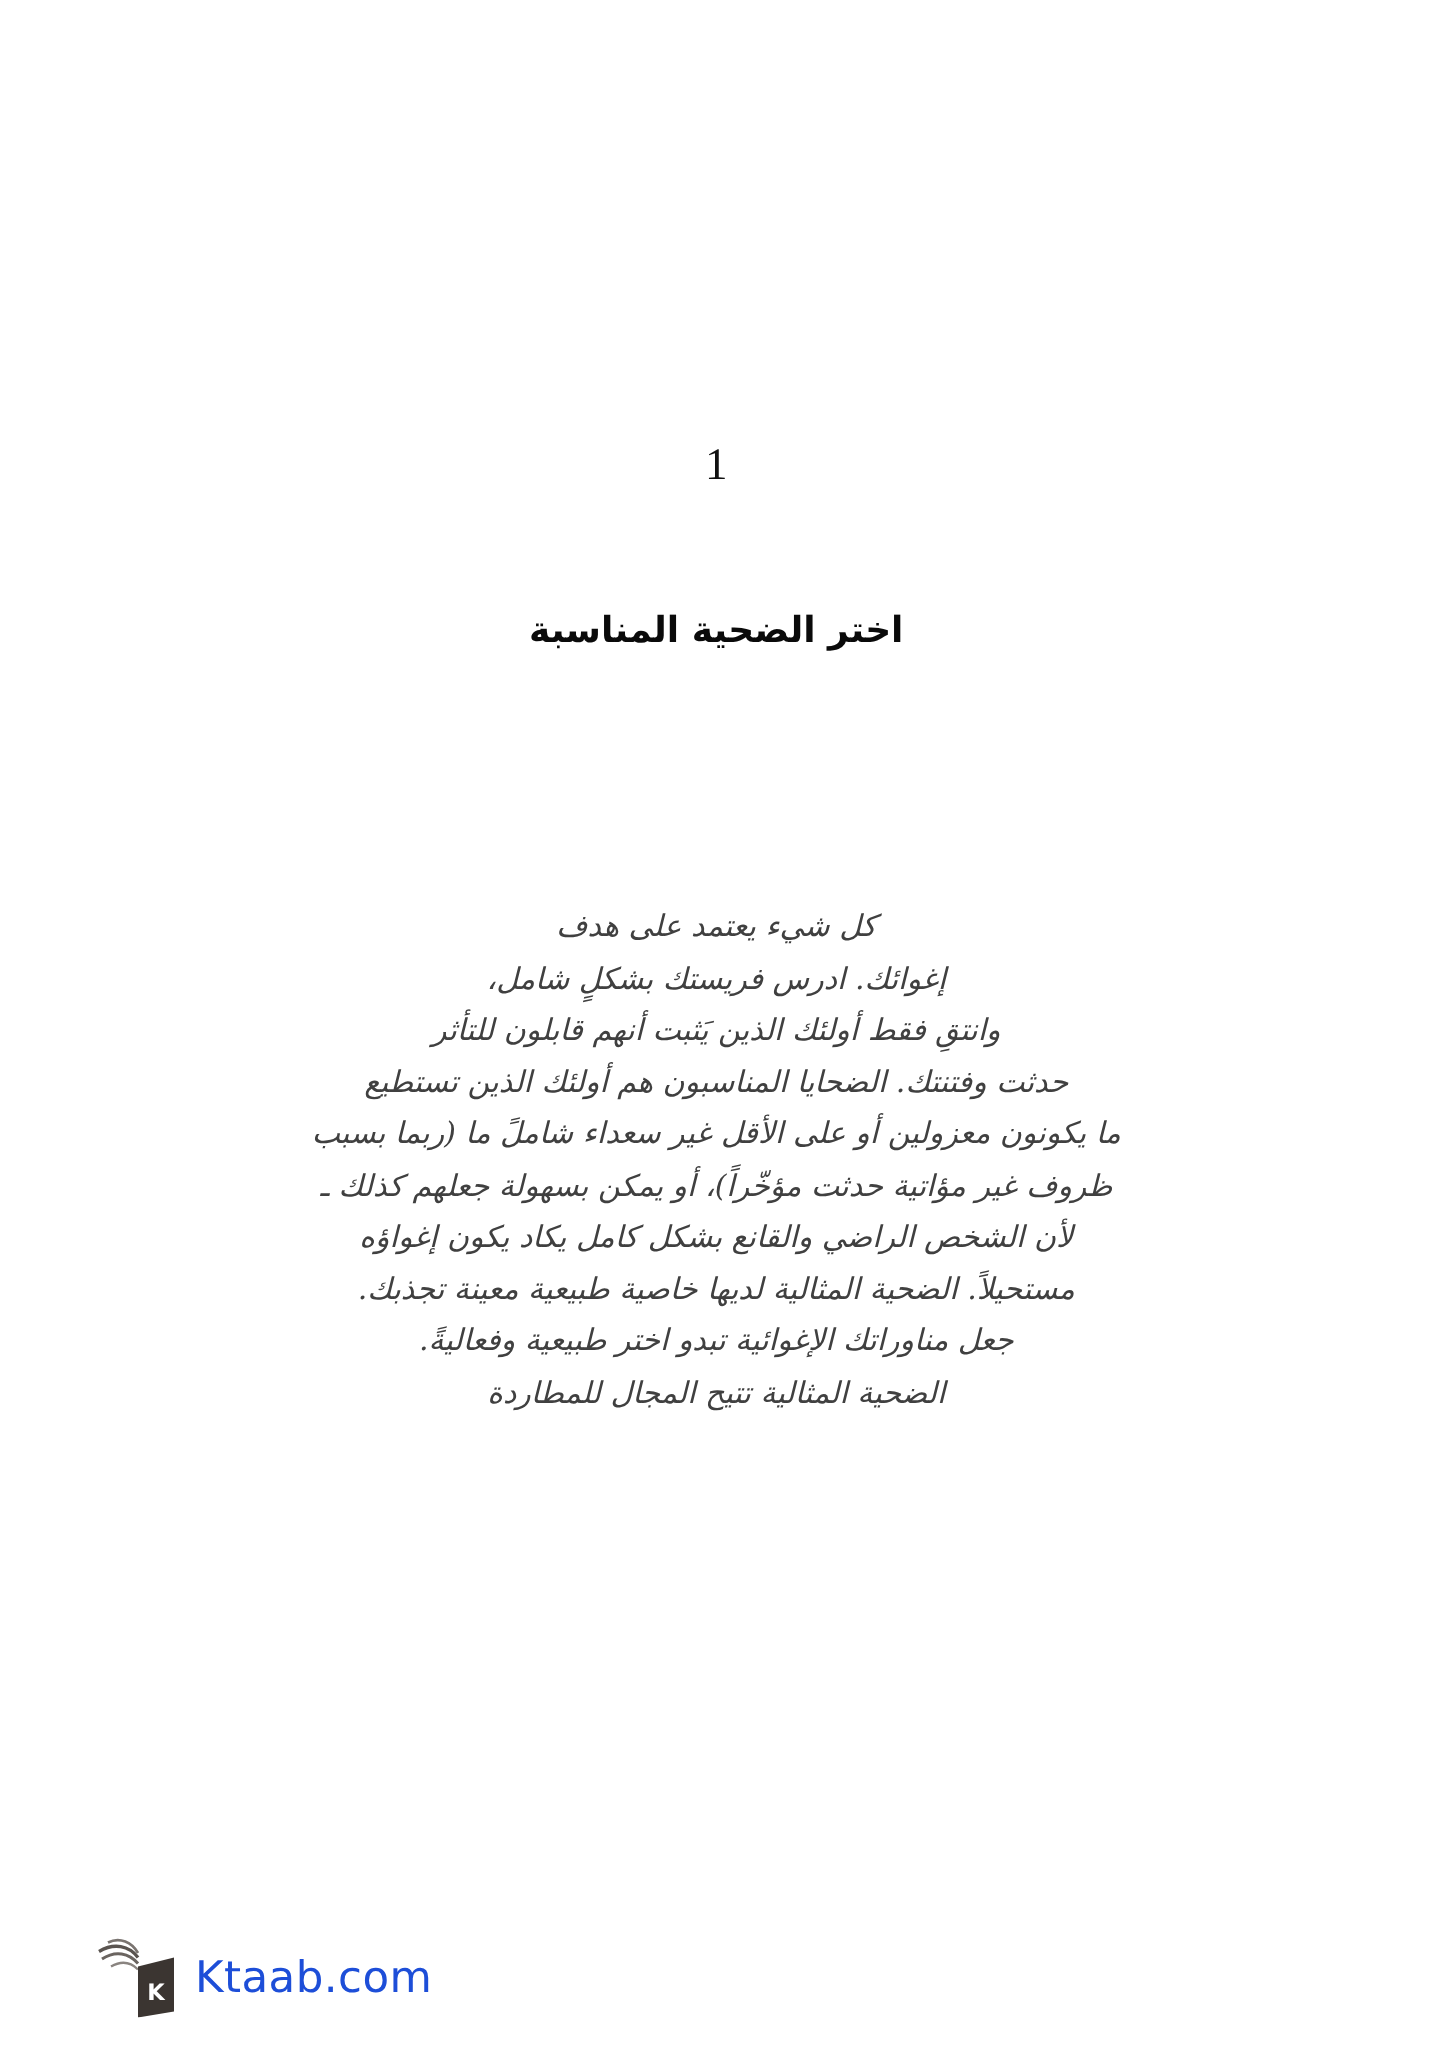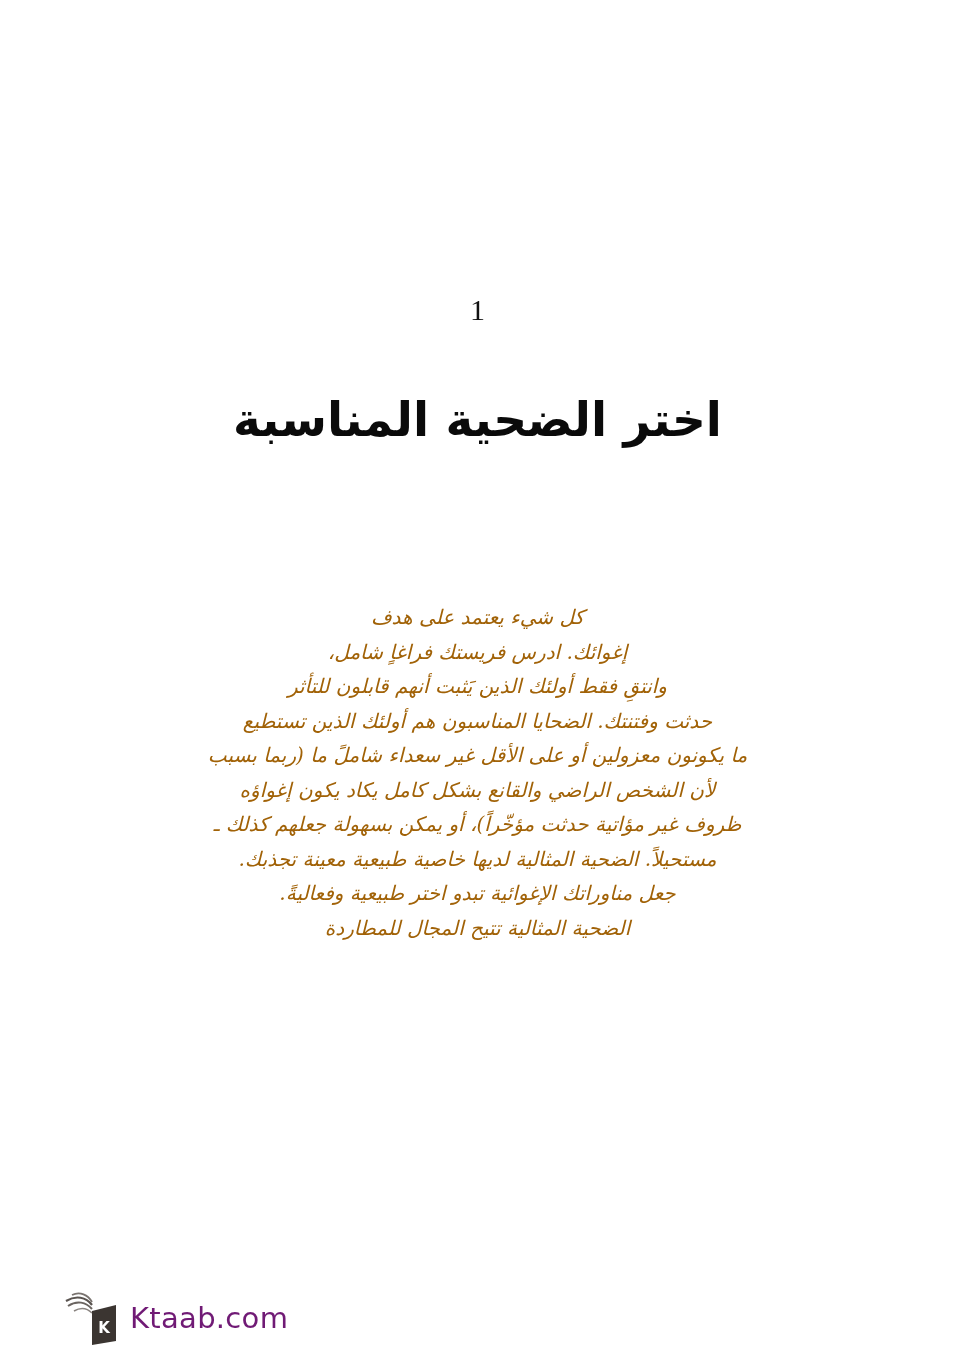--- a/index.html
+++ b/index.html
@@ -27,35 +27,35 @@
     }
     .chapter-title {
       position: absolute;
       top: 392px;
       left: 0;
       width: 955px;
       text-align: center;
       direction: rtl;
       font-family: "DejaVu Sans", "Liberation Sans", sans-serif;
       font-weight: bold;
-      font-size: 47px;
+      font-size: 24px;
       line-height: 56px;
       color: #0a0a0a;
     }
     .epigraph {
       position: absolute;
       top: 600px;
       left: 200px;
       width: 555px;
       direction: rtl;
       text-align: center;
       font-family: "DejaVu Serif", "Liberation Serif", serif;
       font-style: italic;
       font-size: 20px;
-      color: #a16207;
+      color: #404040;
     }
     .epigraph-line {
       display: block;
       height: 34.5px;
       line-height: 34.5px;
       white-space: nowrap;
     }
     .footer-logo {
       position: absolute;
       left: 62px;
@@ -66,42 +66,42 @@
       gap: 10px;
     }
     .logo-mark {
       width: 58px;
       height: 54px;
       position: relative;
     }
     .logo-text {
       font-family: "DejaVu Sans", "Liberation Sans", sans-serif;
       font-size: 29px;
-      color: #701a75;
+      color: #1d4ed8;
       letter-spacing: 0.3px;
       line-height: 40px;
     }
   </style>
 </head>
 <body>
 
 <div>
 
   <div class="chapter-number">1</div>
 
   <h1 class="chapter-title">اختر الضحية المناسبة</h1>
 
   <div class="epigraph">
     <span class="epigraph-line">كل شيء يعتمد على هدف</span>
-    <span class="epigraph-line">إغوائك. ادرس فريستك فراغاٍ شامل،</span>
+    <span class="epigraph-line">إغوائك. ادرس فريستك بشكلٍ شامل،</span>
     <span class="epigraph-line">وانتقِ فقط أولئك الذين يَثبت أنهم قابلون للتأثر</span>
     <span class="epigraph-line">حدثت وفتنتك. الضحايا المناسبون هم أولئك الذين تستطيع</span>
     <span class="epigraph-line">ما يكونون معزولين أو على الأقل غير سعداء شاملً ما (ربما بسبب</span>
+    <span class="epigraph-line">ظروف غير مؤاتية حدثت مؤخّراً)، أو يمكن بسهولة جعلهم كذلك ـ</span>
     <span class="epigraph-line">لأن الشخص الراضي والقانع بشكل كامل يكاد يكون إغواؤه</span>
-    <span class="epigraph-line">ظروف غير مؤاتية حدثت مؤخّراً)، أو يمكن بسهولة جعلهم كذلك ـ</span>
     <span class="epigraph-line">مستحيلاً. الضحية المثالية لديها خاصية طبيعية معينة تجذبك.</span>
     <span class="epigraph-line">جعل مناوراتك الإغوائية تبدو اختر طبيعية وفعاليةً.</span>
     <span class="epigraph-line">الضحية المثالية تتيح المجال للمطاردة</span>
   </div>
 
   <div class="footer-logo">
     <span class="logo-mark">
       <svg width="58" height="54" viewBox="0 0 58 54" xmlns="http://www.w3.org/2000/svg">
 
         <path d="M4 10 C14 4, 24 6, 30 14" stroke="#5a5450" stroke-width="2.2" fill="none"></path>

